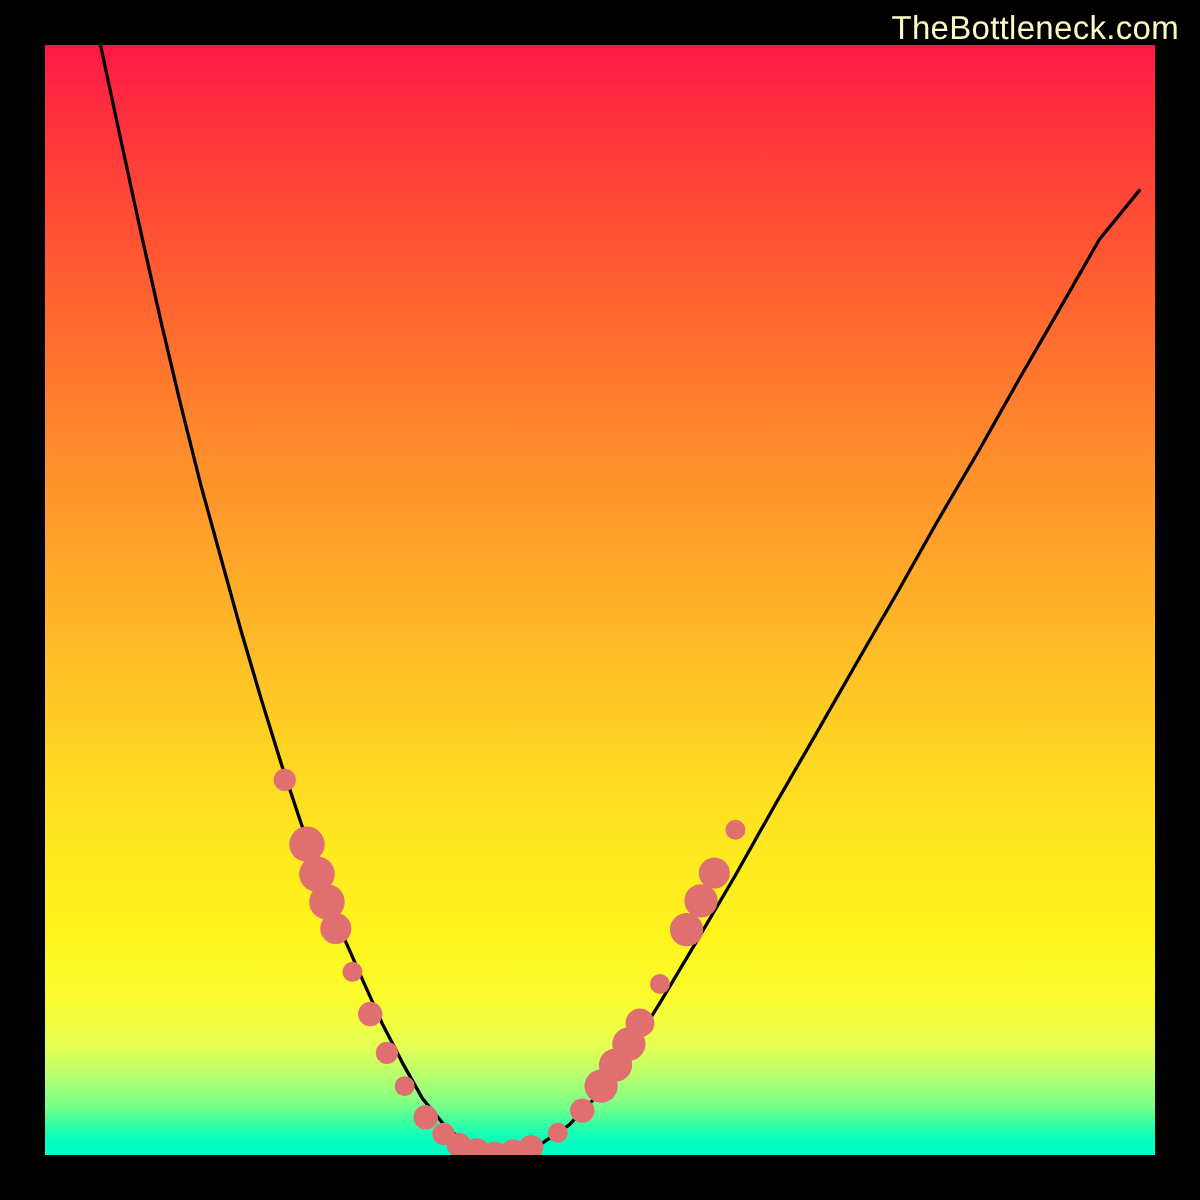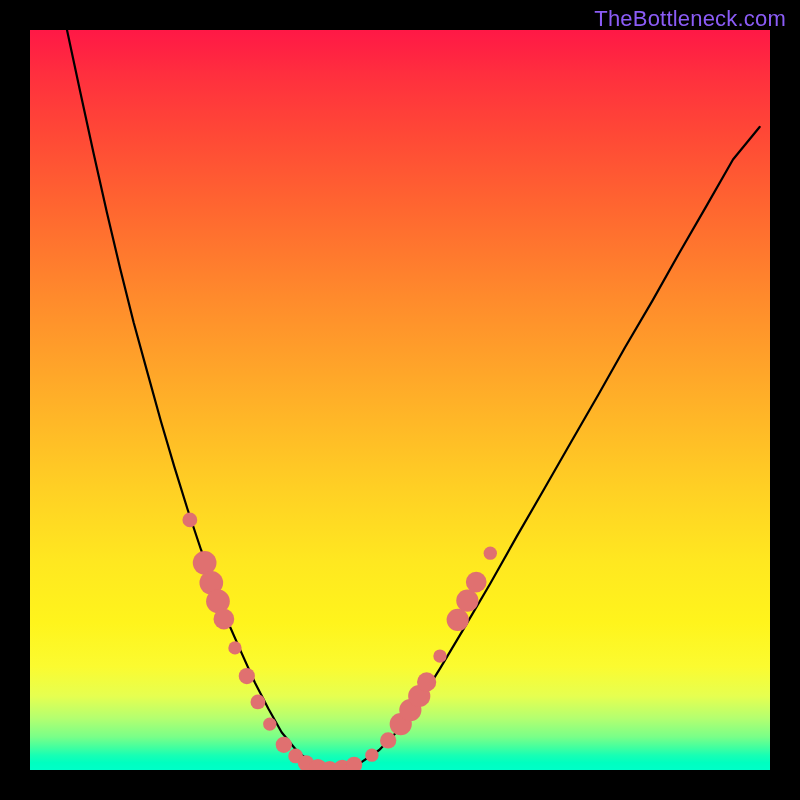--- a/index.html
+++ b/index.html
@@ -46,21 +46,21 @@
       #40ffa0 97%,
       #18ffb4 98%,
       #00ffc0 99%,
       #00ffc8 100%
     );
   }
   .watermark {
     position: absolute;
     top: 6px;
     right: 14px;
-    color: #8b5cf6;
+    color: #fef9c3;
     font-size: 22px;
     font-weight: 400;
     letter-spacing: 0.2px;
     user-select: none;
   }
   svg.curve {
     position: absolute;
     left: 0; top: 0;
     width: 100%;
     height: 100%;

